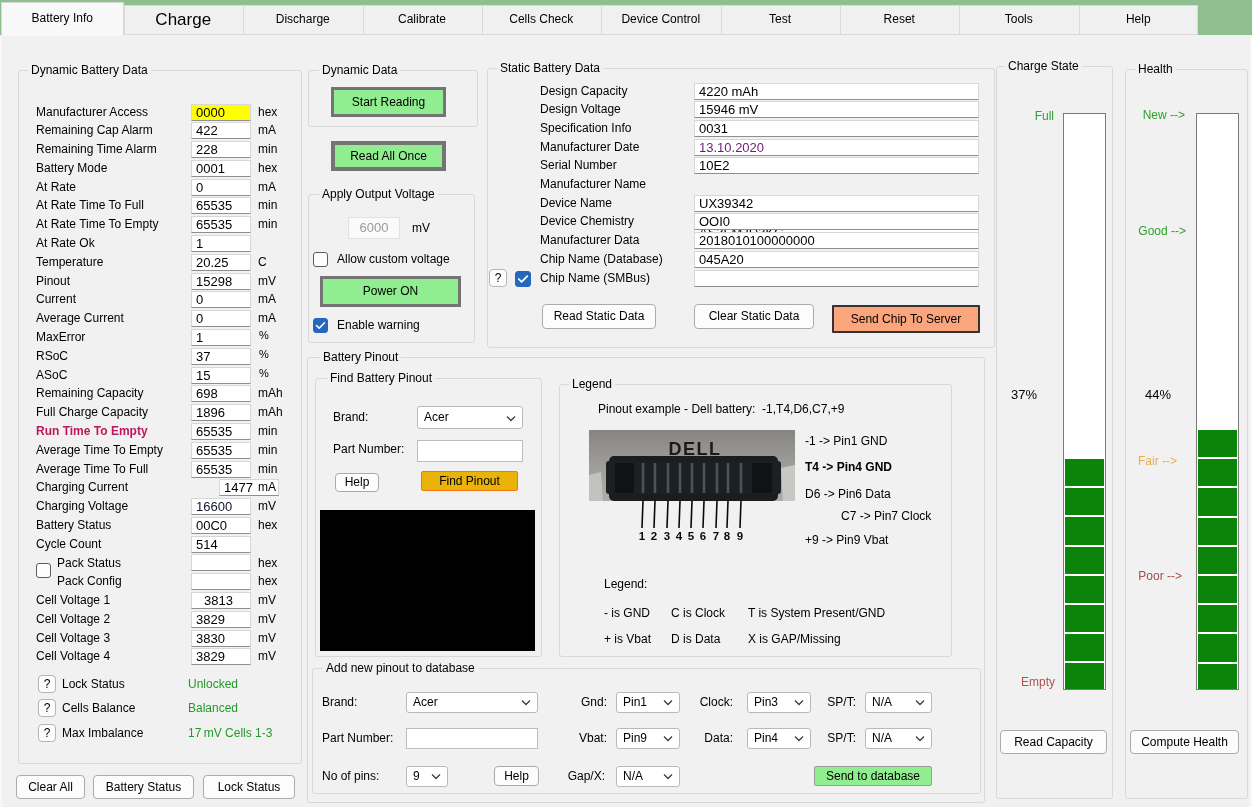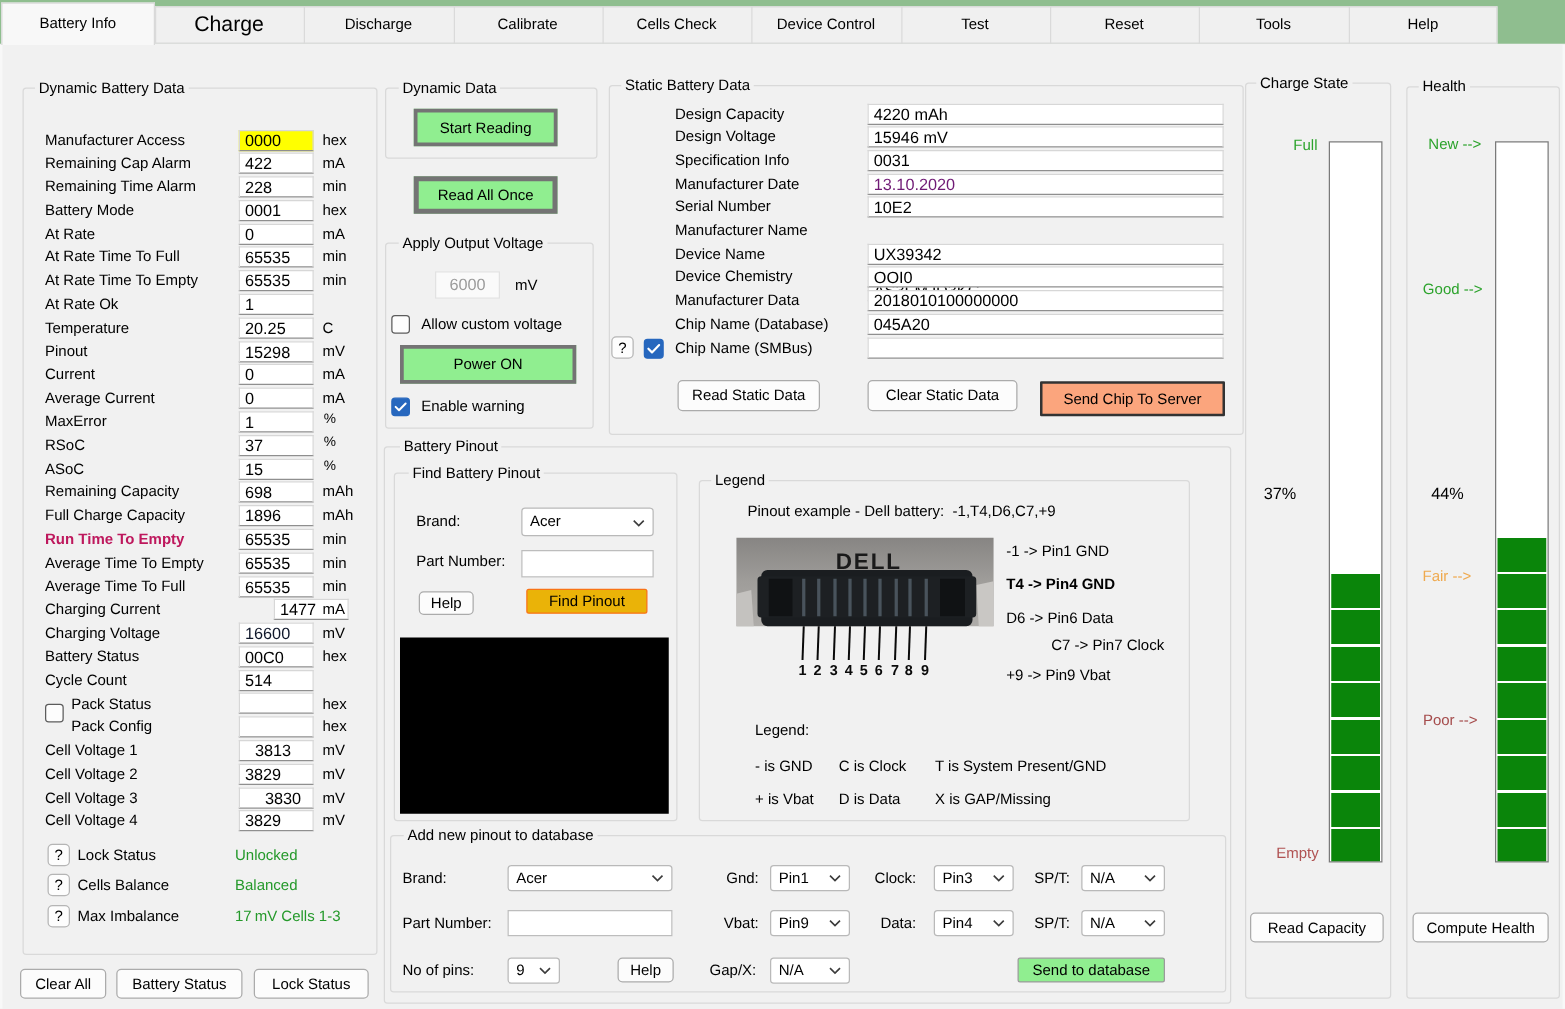--- a/index.html
+++ b/index.html
@@ -102,21 +102,21 @@
 <div style="position:absolute;left:57px;top:574.2px;line-height:15px;font-size:12px;color:#000;font-weight:normal;white-space:nowrap;">Pack Config</div>
 <div style="position:absolute;left:191px;top:573.25px;width:60px;height:17px;background:#fff;border:1px solid #d7d7d7;border-bottom:1px solid #8f8f8f;box-sizing:border-box;font-size:13px;color:#000;line-height:15px;padding-left:4px;text-align:left;white-space:nowrap;overflow:hidden;"></div>
 <div style="position:absolute;left:258px;top:574.2px;line-height:15px;font-size:12px;color:#000;font-weight:normal;white-space:nowrap;">hex</div>
 <div style="position:absolute;left:36px;top:593.0px;line-height:15px;font-size:12px;color:#000;font-weight:normal;white-space:nowrap;">Cell Voltage 1</div>
 <div style="position:absolute;left:191px;top:592.04px;width:60px;height:17px;background:#fff;border:1px solid #d7d7d7;border-bottom:1px solid #8f8f8f;box-sizing:border-box;font-size:13px;color:#000;line-height:15px;padding-left:12px;text-align:left;white-space:nowrap;overflow:hidden;">3813</div>
 <div style="position:absolute;left:258px;top:593.0px;line-height:15px;font-size:12px;color:#000;font-weight:normal;white-space:nowrap;">mV</div>
 <div style="position:absolute;left:36px;top:611.8px;line-height:15px;font-size:12px;color:#000;font-weight:normal;white-space:nowrap;">Cell Voltage 2</div>
 <div style="position:absolute;left:191px;top:610.8299999999999px;width:60px;height:17px;background:#fff;border:1px solid #d7d7d7;border-bottom:1px solid #8f8f8f;box-sizing:border-box;font-size:13px;color:#000;line-height:15px;padding-left:4px;text-align:left;white-space:nowrap;overflow:hidden;">3829</div>
 <div style="position:absolute;left:258px;top:611.8px;line-height:15px;font-size:12px;color:#000;font-weight:normal;white-space:nowrap;">mV</div>
 <div style="position:absolute;left:36px;top:630.6px;line-height:15px;font-size:12px;color:#000;font-weight:normal;white-space:nowrap;">Cell Voltage 3</div>
-<div style="position:absolute;left:191px;top:629.62px;width:60px;height:17px;background:#fff;border:1px solid #d7d7d7;border-bottom:1px solid #8f8f8f;box-sizing:border-box;font-size:13px;color:#000;line-height:15px;padding-left:20px;text-align:left;white-space:nowrap;overflow:hidden;">3830</div>
+<div style="position:absolute;left:191px;top:629.62px;width:60px;height:17px;background:#fff;border:1px solid #d7d7d7;border-bottom:1px solid #8f8f8f;box-sizing:border-box;font-size:13px;color:#000;line-height:15px;padding-left:4px;text-align:left;white-space:nowrap;overflow:hidden;">3830</div>
 <div style="position:absolute;left:258px;top:630.6px;line-height:15px;font-size:12px;color:#000;font-weight:normal;white-space:nowrap;">mV</div>
 <div style="position:absolute;left:36px;top:649.4px;line-height:15px;font-size:12px;color:#000;font-weight:normal;white-space:nowrap;">Cell Voltage 4</div>
 <div style="position:absolute;left:191px;top:648.41px;width:60px;height:17px;background:#fff;border:1px solid #d7d7d7;border-bottom:1px solid #8f8f8f;box-sizing:border-box;font-size:13px;color:#000;line-height:15px;padding-left:4px;text-align:left;white-space:nowrap;overflow:hidden;">3829</div>
 <div style="position:absolute;left:258px;top:649.4px;line-height:15px;font-size:12px;color:#000;font-weight:normal;white-space:nowrap;">mV</div>
 <div style="position:absolute;left:36px;top:563px;width:15px;height:15px;background:#fdfdfd;border:1px solid #5c5c5c;border-radius:3px;box-sizing:border-box;"></div>
 <div style="position:absolute;left:38px;top:675px;width:18px;height:18px;background:#fdfdfd;border:1px solid #b5b5b5;border-radius:4px;box-sizing:border-box;text-align:center;font-size:12px;line-height:16px;">?</div>
 <div style="position:absolute;left:62px;top:676.5px;line-height:15px;font-size:12px;color:#000;font-weight:normal;white-space:nowrap;">Lock Status</div>
 <div style="position:absolute;left:188px;top:676.5px;line-height:15px;font-size:12px;color:#24992a;font-weight:normal;white-space:nowrap;">Unlocked</div>
 <div style="position:absolute;left:38px;top:699px;width:18px;height:18px;background:#fdfdfd;border:1px solid #b5b5b5;border-radius:4px;box-sizing:border-box;text-align:center;font-size:12px;line-height:16px;">?</div>
 <div style="position:absolute;left:62px;top:700.5px;line-height:15px;font-size:12px;color:#000;font-weight:normal;white-space:nowrap;">Cells Balance</div>

